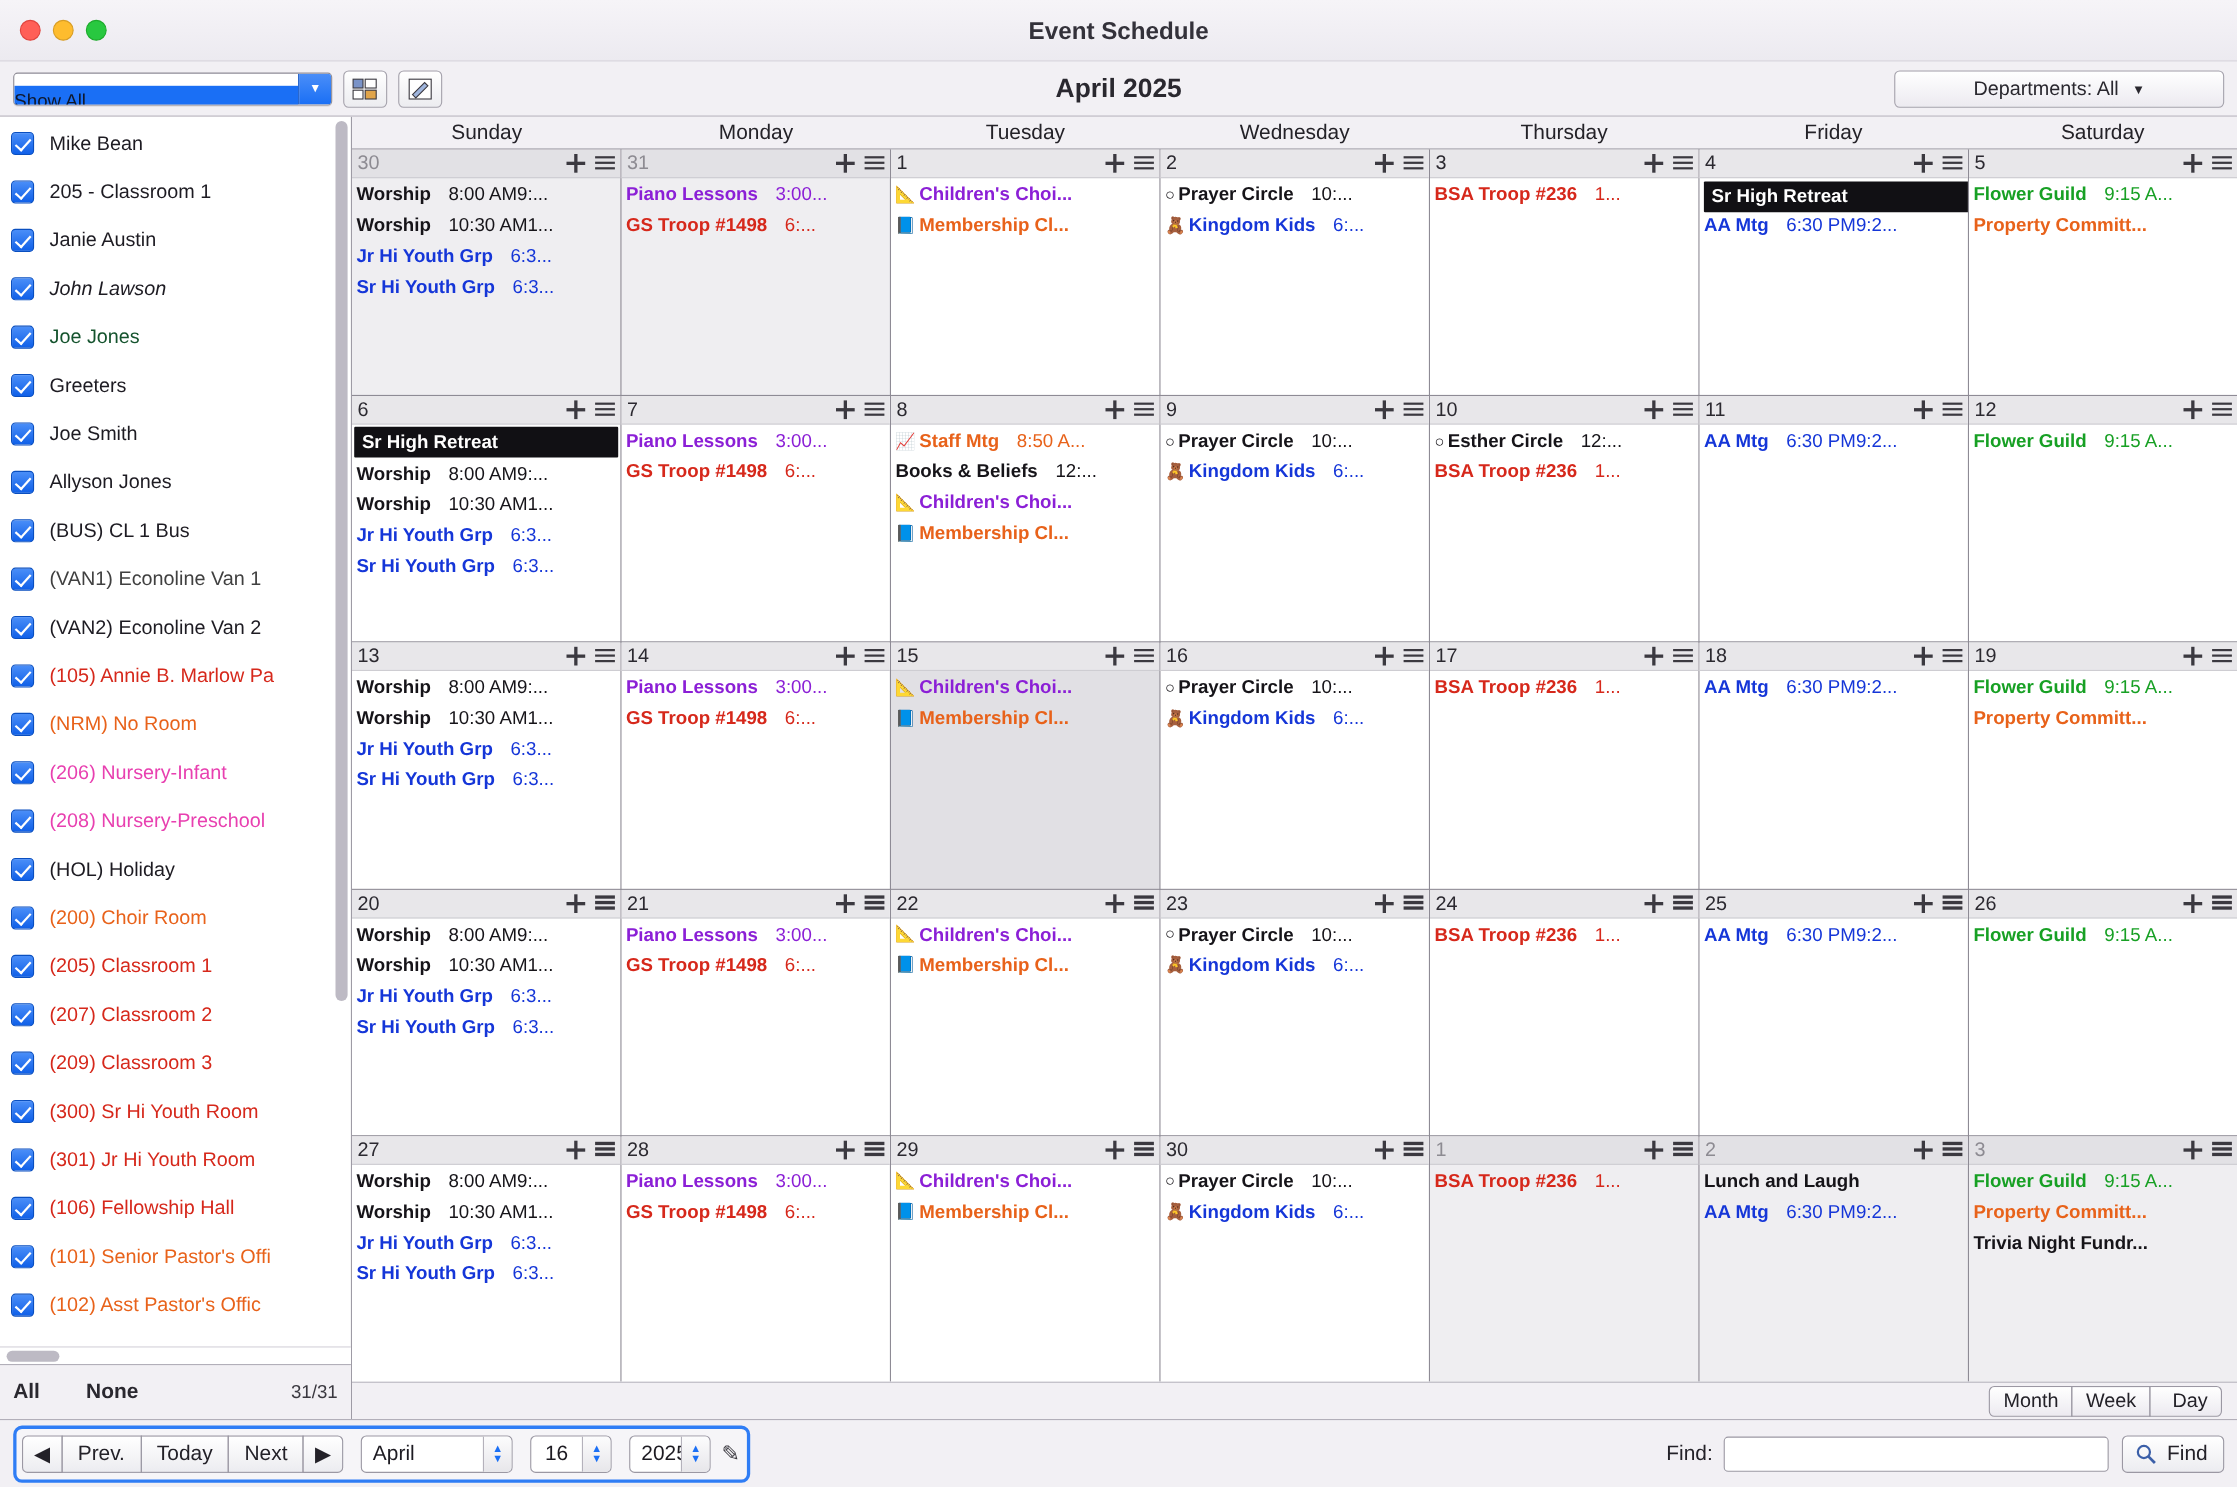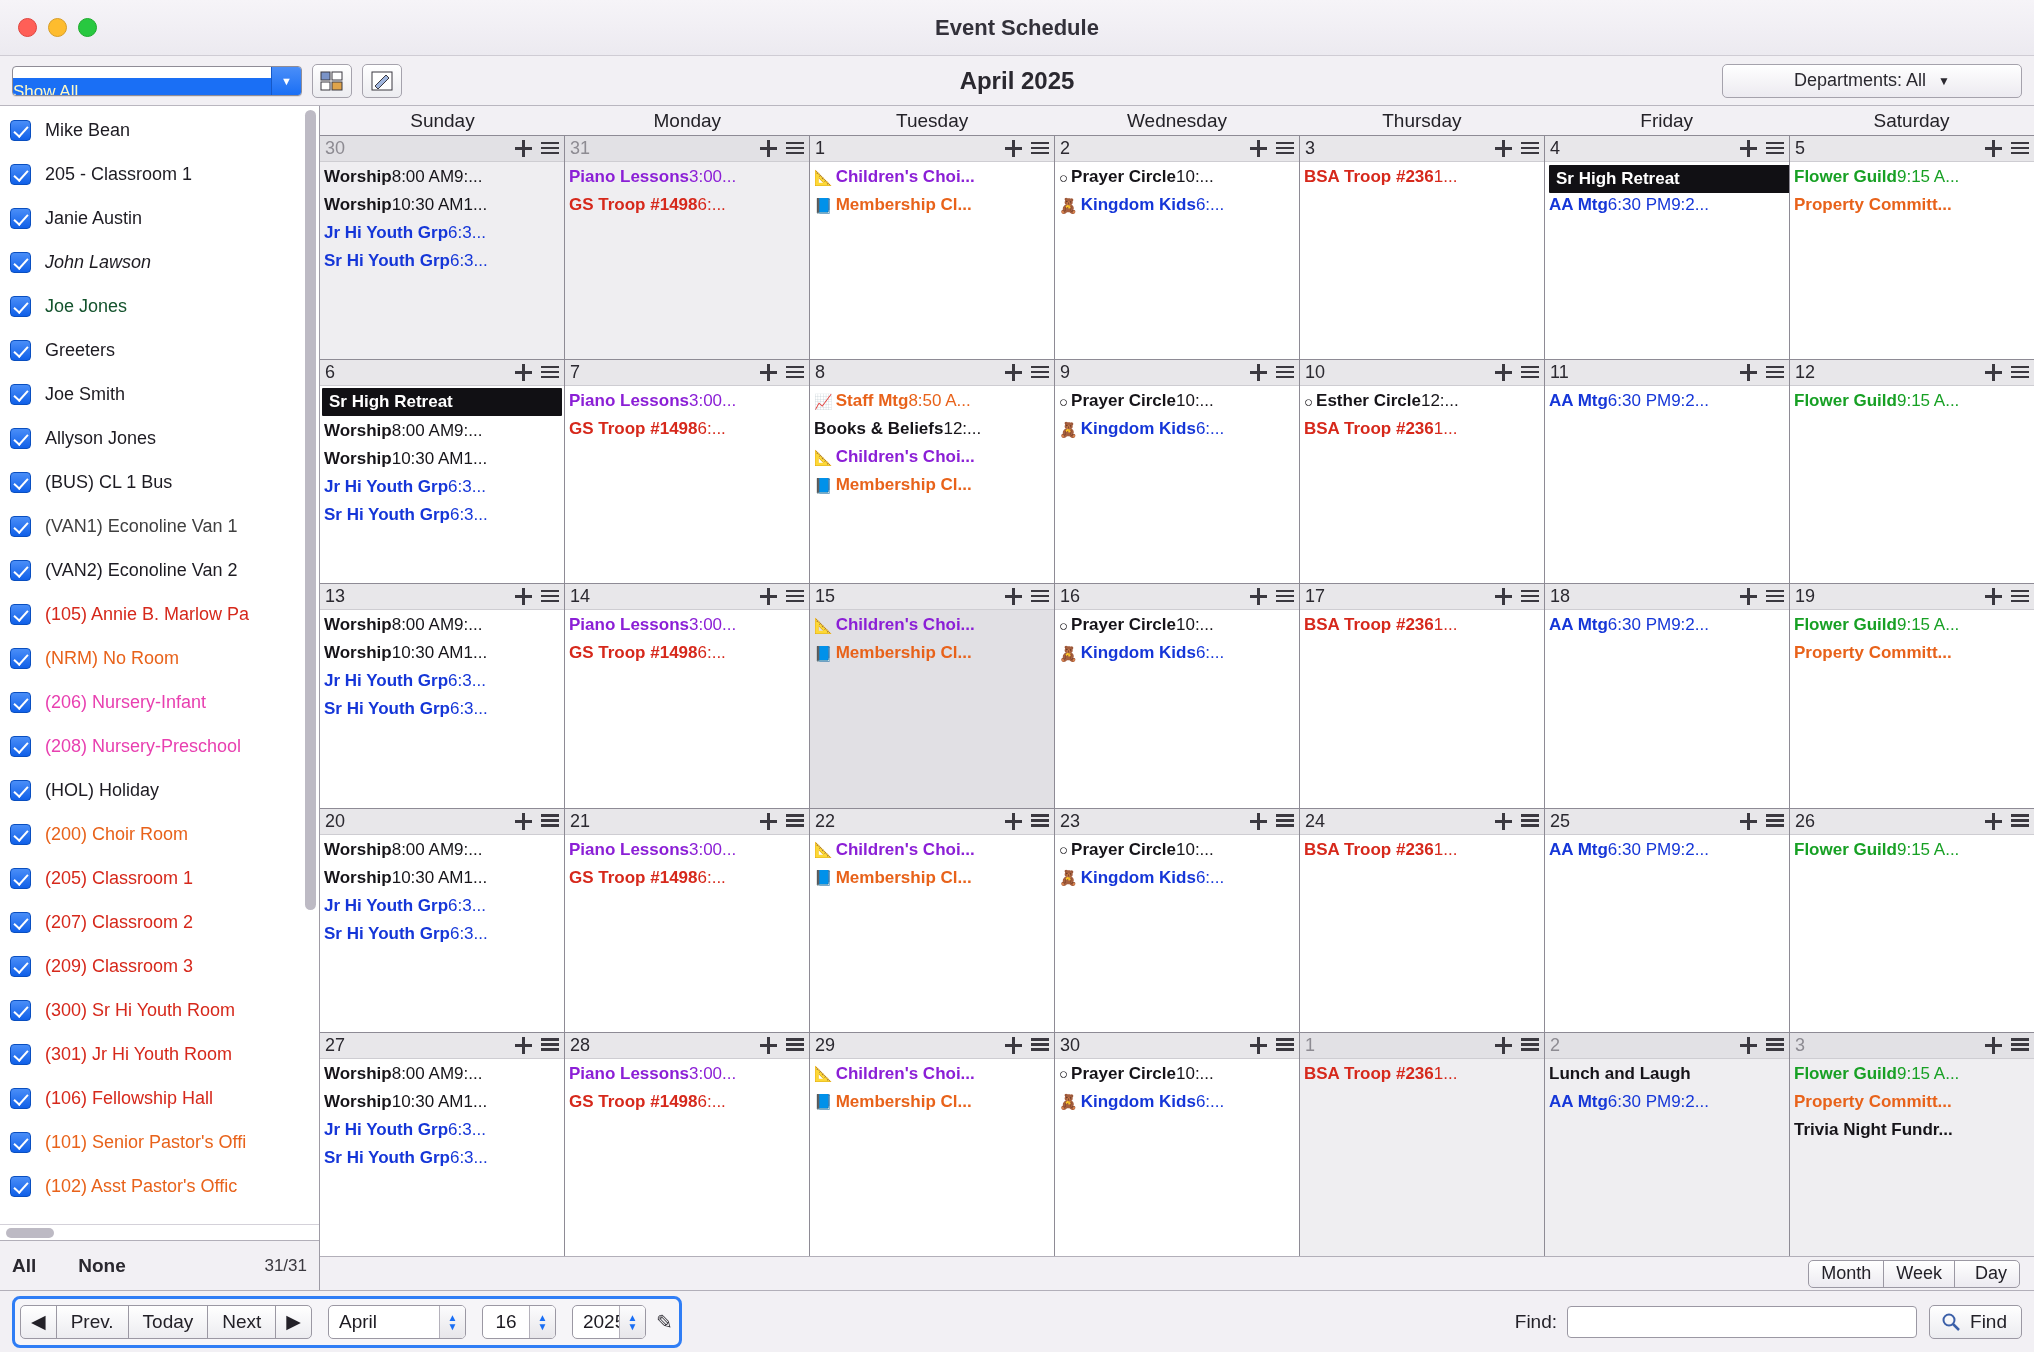--- a/index.html
+++ b/index.html
@@ -46,21 +46,21 @@
     width: 290px; height: 30px;
     border: 1px solid #8f8c96;
     border-radius: 4px;
     background: #fff;
     display: flex; align-items: center;
     overflow: hidden;
     box-shadow: 0 1px 0 rgba(0,0,0,.08);
   }
   .combo .val {
     flex: 1; height: 100%;
-    background: #1a6ff5; color: #fef9c3;
+    background: #1a6ff5; color: #0f172a;
     font-size: 17px; display: flex; align-items: center;
     padding-left: 0;
     margin-top: 22px;
   }
   .combo .arrow {
     width: 30px; height: 100%;
     background: linear-gradient(#4a8ef8,#1a6ff5);
     color: #fff; display: flex; align-items: center; justify-content: center;
     font-size: 11px; border-left: 1px solid #1558c8;
   }
@@ -195,21 +195,21 @@
     box-shadow: 0 5px 0 #3b3940, 0 10px 0 #3b3940;
   }
   .events { flex: 1; padding: 1px 0 0 0; overflow: hidden; }
   .ev {
     height: 28px; display: flex; align-items: center;
     padding: 0 2px 0 4px; font-size: 17px; white-space: nowrap;
     overflow: hidden;
   }
   .ev .ei { margin-right: 3px; font-size: 15px; line-height: 1; }
   .ev .nm { font-weight: bold; }
-  .ev .tm { font-weight: normal; }
+  .ev .tm { font-weight: normal; margin-left: 16px; }
   .ev.strip {
     background: #111014; color: #fff; font-weight: bold;
     height: 28px; padding-left: 7px; border-radius: 1px;
     margin: 1px 2px;
   }
   .ev.strip .nm { font-weight: bold; }
   .c-black { color: #161419; }
   .c-purple { color: #8b1fd6; }
   .c-red { color: #d6281b; }
   .c-orange { color: #e8621a; }

